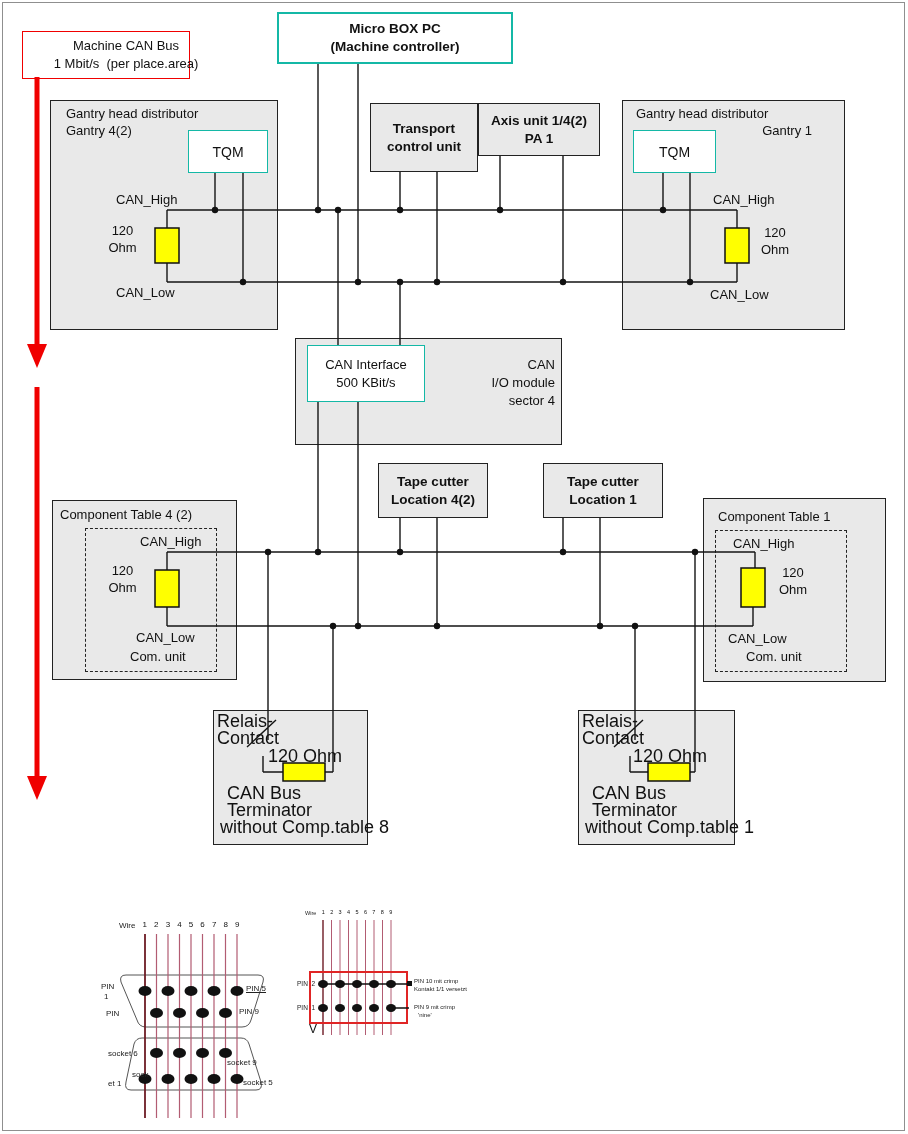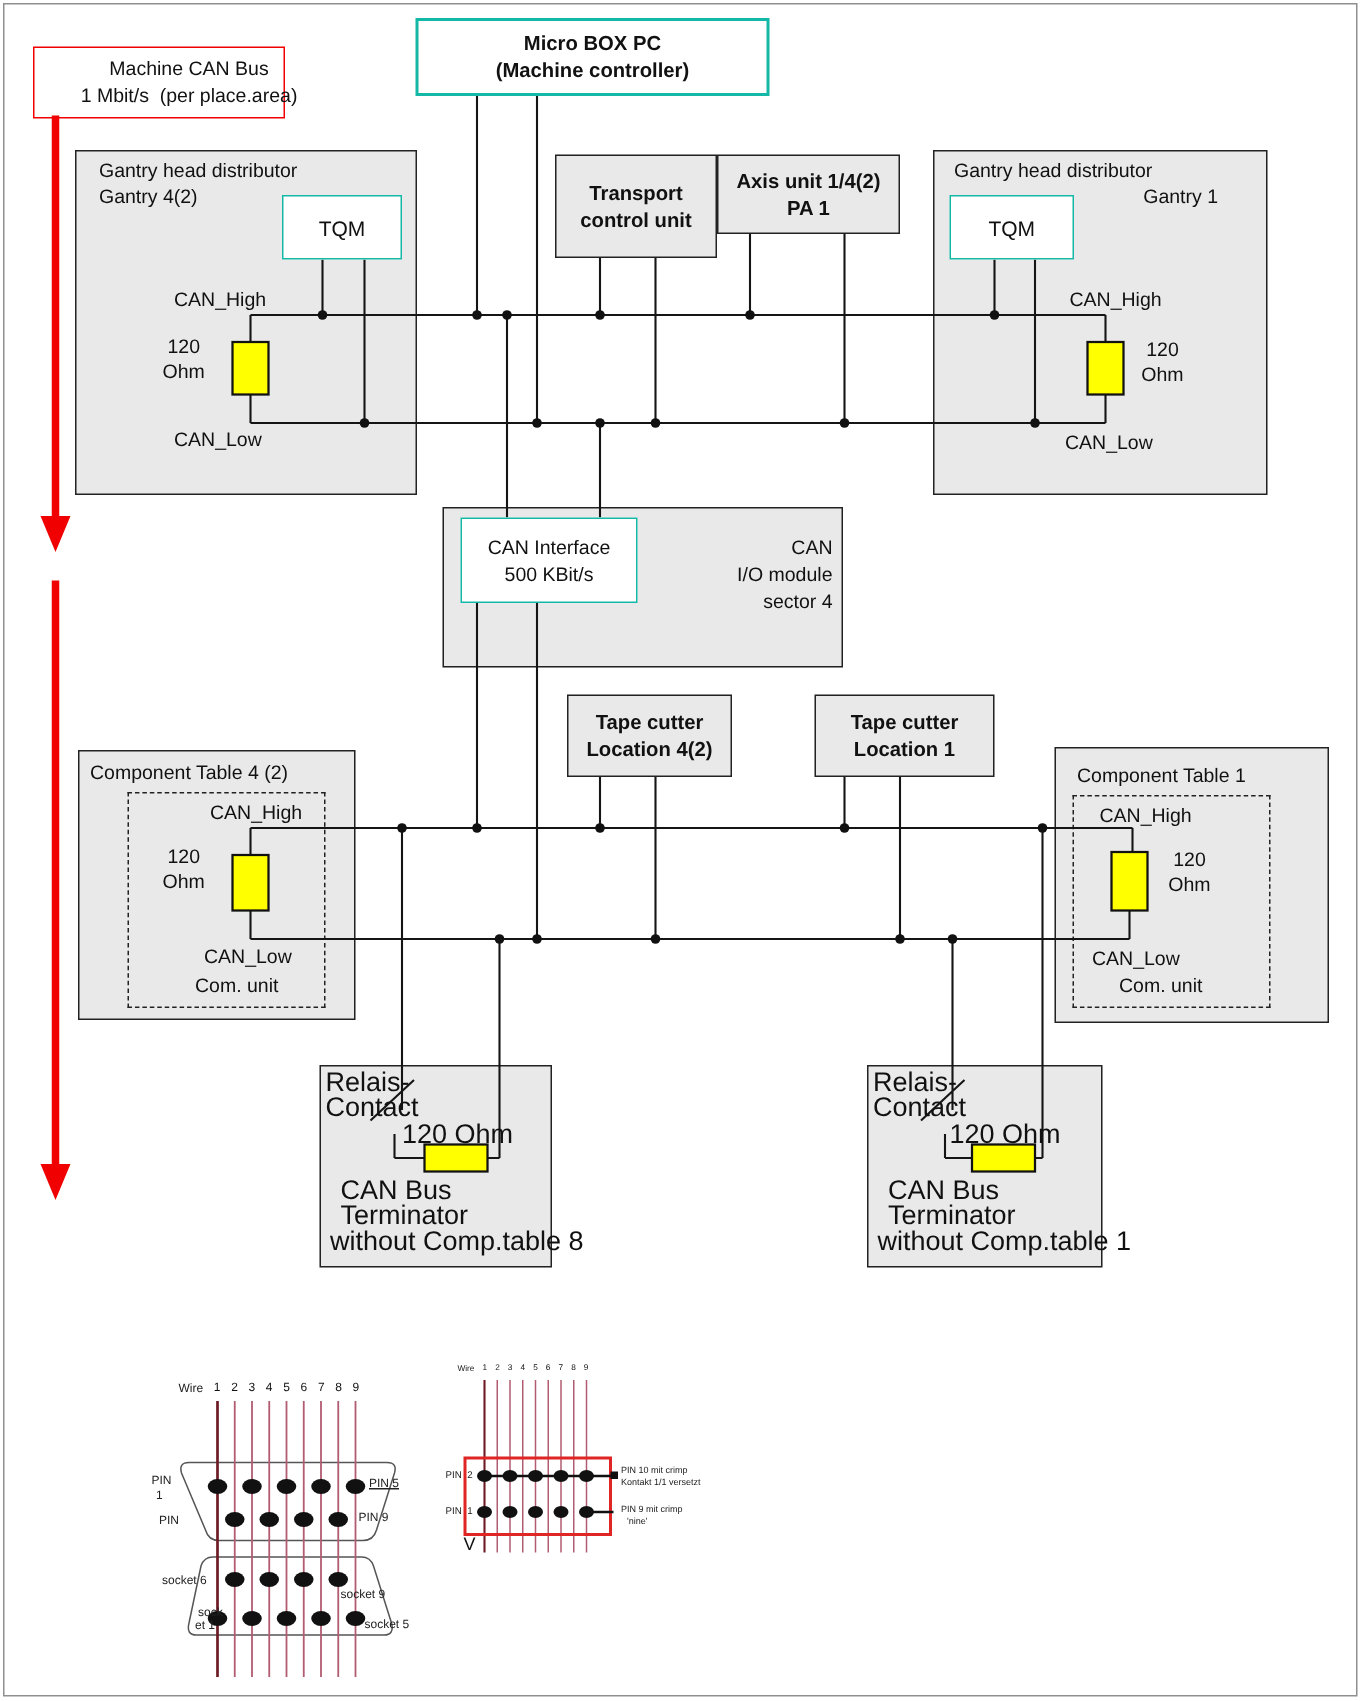--- a/index.html
+++ b/index.html
@@ -272,21 +272,21 @@
       <span>9</span>
     </div>
   <div class="t8" style="left:101px;top:982px;">PIN</div>
   <div class="t8" style="left:104px;top:992px;">1</div>
   <div class="t8" style="left:246px;top:984px;text-decoration:underline;">PIN 5</div>
   <div class="t8" style="left:106px;top:1009px;">PIN</div>
   <div class="t8" style="left:239px;top:1007px;">PIN 9</div>
   <div class="t8" style="left:108px;top:1049px;">socket 6</div>
   <div class="t8" style="left:227px;top:1058px;">socket 9</div>
   <div class="t8" style="left:108px;top:1070px;margin-left:24px;">sock</div>
-  <div class="t8" style="left:108px;top:1079px;margin-left:22px;">et 1</div>
+  <div class="t8" style="left:108px;top:1079px;">et 1</div>
   <div class="t8" style="left:243px;top:1078px;">socket 5</div>
 
   <div class="t6" style="left:305px;top:910px;font-size:5.5px;">Wire</div>
   <div class="wirenums wn-small">
       <span>1</span>
       <span>2</span>
       <span>3</span>
       <span>4</span>
       <span>5</span>
       <span>6</span>

